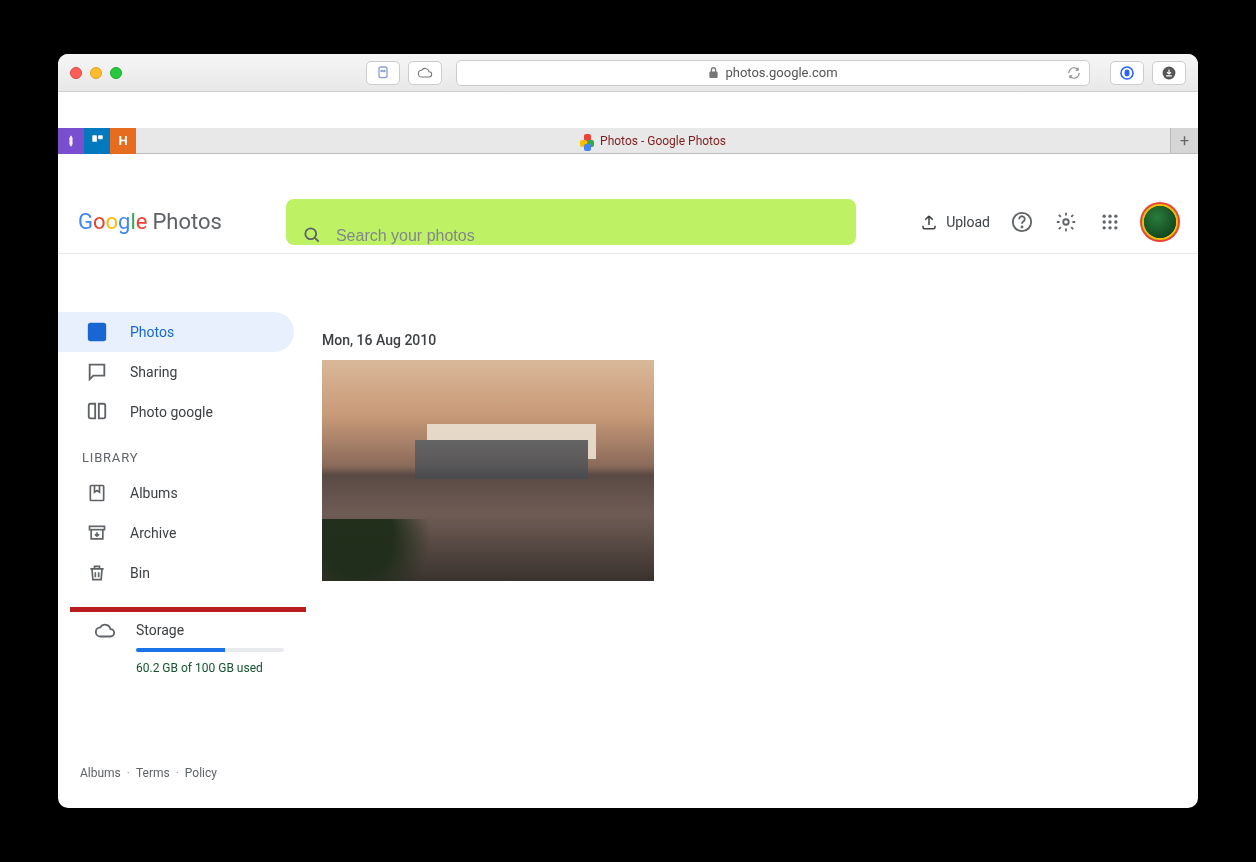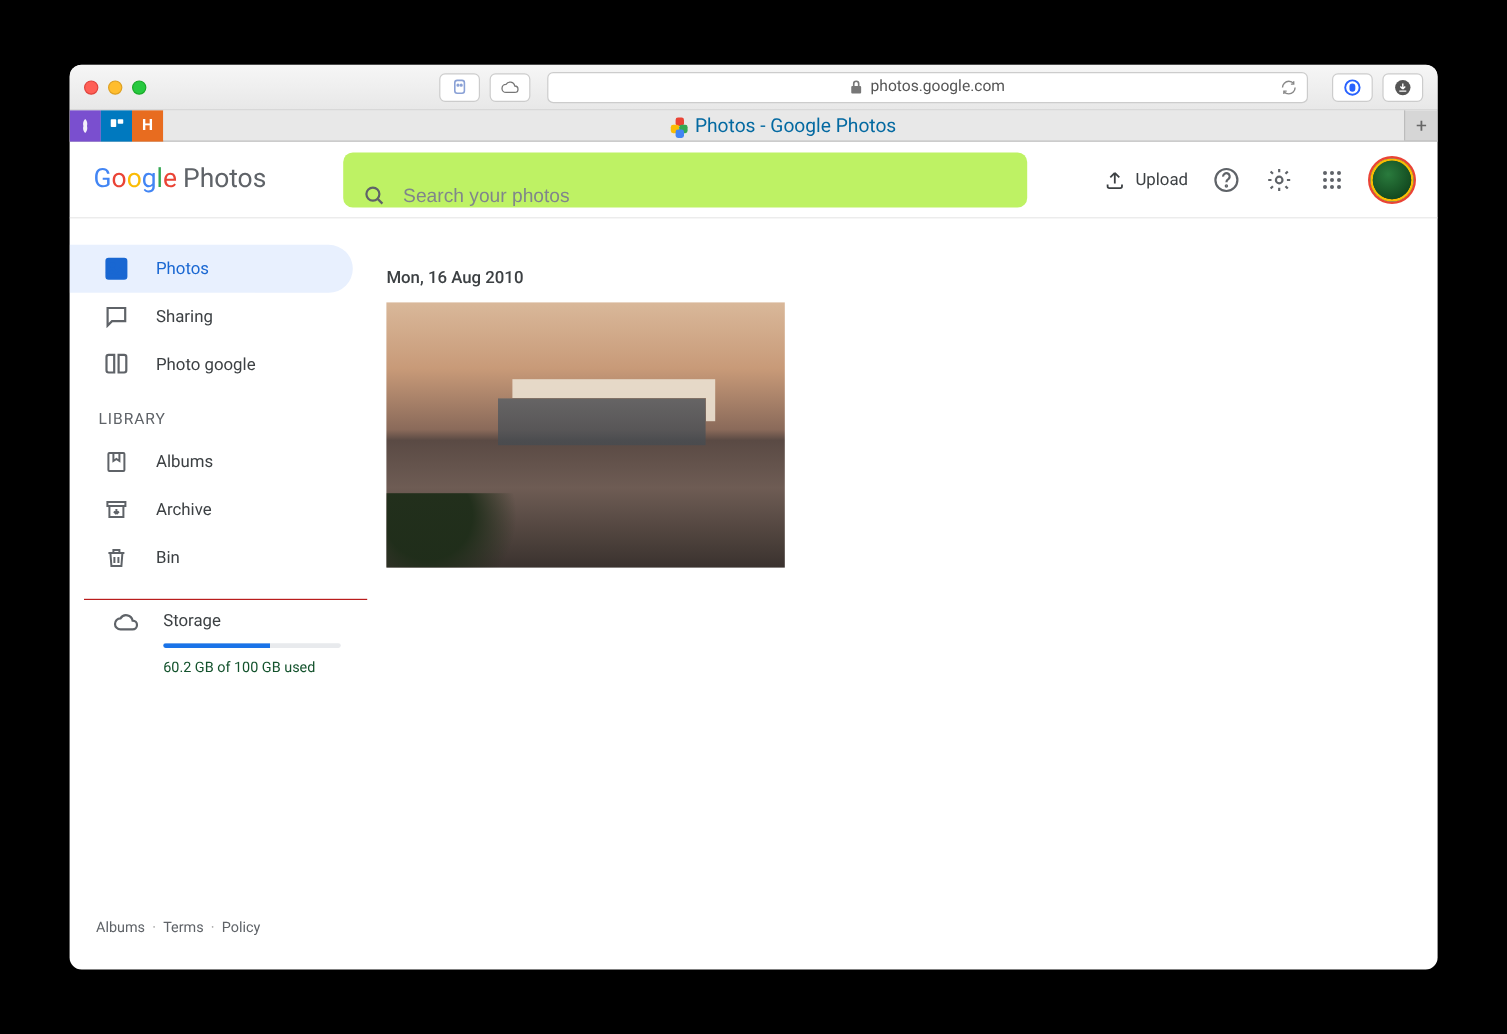--- a/index.html
+++ b/index.html
@@ -14,20 +14,21 @@
     }
     .window {
       width: 1140px;
       height: 754px;
       background: #fff;
       border-radius: 10px;
       overflow: hidden;
       box-shadow: 0 20px 60px rgba(0,0,0,0.5);
       display: flex;
       flex-direction: column;
+      gap: 36px;
     }
     
     .titlebar {
       height: 38px;
       background: linear-gradient(#f6f6f6,#e8e8e8);
       border-bottom: 1px solid #d0d0d0;
       display: flex;
       align-items: center;
       padding: 0 12px;
       gap: 8px;
@@ -55,21 +56,21 @@
       height:26px; background:#d6d6d6; border-bottom:1px solid #bcbcbc;
       display:flex; align-items:stretch; position:relative;
     }
     .favicon-row { display:flex; align-items:center; }
     .fav { width:26px; height:26px; display:flex; align-items:center; justify-content:center; font-size:13px; font-weight:bold; color:#fff; }
     .fav.s{background:#7a4fcf;}
     .fav.t{background:#0079bf;}
     .fav.h{background:#e86c1f;}
     .tab-active {
       flex:1; background:#e8e8e8; display:flex; align-items:center; justify-content:center; gap:6px;
-      color:#0369a1; font-size:16px;
+      color:#7f1d1d; font-size:12px;
     }
     .plus-tab { width:28px; display:flex; align-items:center; justify-content:center; color:#666; font-size:16px; border-left:1px solid #bcbcbc;}
     .gp-mini { width:14px; height:14px; position:relative; }
     .gp-mini span{position:absolute; width:7px; height:7px; border-radius:2px;}
     .gp-mini .r{background:#ea4335;top:0;left:3.5px;}
     .gp-mini .y{background:#fbbc04;left:0;top:6px;}
     .gp-mini .g{background:#34a853;right:0;top:6px;}
     .gp-mini .b{background:#4285f4;bottom:-3px;left:3.5px;}
     
     .app-header {
@@ -102,21 +103,21 @@
     .app-body { flex:1; display:flex; overflow:hidden; }
     .sidebar { width:260px; padding:22px 0 14px 0; display:flex; flex-direction:column; }
     .nav-item {
       height:40px; display:flex; align-items:center; gap:22px; padding:0 14px 0 28px;
       color:#3c4043; font-size:14px; cursor:pointer; border-radius:0 20px 20px 0; margin-right:24px;
     }
     .nav-item.active { background:#e8f0fe; color:#1967d2; }
     .nav-item.active svg { stroke:#1967d2; fill:#1967d2; }
     .nav-icon { width:22px; height:22px; display:flex; align-items:center; justify-content:center; }
     .lib-label { font-size:13px; letter-spacing:0.8px; color:#5f6368; padding:18px 0 8px 24px; }
-    .storage-section { padding: 10px 22px 0 24px; border-top:1px solid #b91c1c; margin:14px 12px 1px 12px; }
+    .storage-section { padding: 10px 22px 0 24px; border-top:5px solid #b91c1c; margin:14px 12px 1px 12px; }
     .storage-row { display:flex; gap:20px; align-items:flex-start; }
     .storage-info { flex:1; }
     .storage-title { font-size:14px; color:#3c4043; margin-bottom:10px; }
     .storage-bar { height:4px; background:#e8eaed; border-radius:2px; overflow:hidden; margin-bottom:8px;}
     .storage-fill { height:100%; background:#1a73e8; width:60%; }
     .storage-text { font-size:12px; color:#14532d; line-height:1.4; }
     .sb-spacer{flex:1;}
     .footer-links { padding:0 0 14px 22px; font-size:12px; color:#5f6368; display:flex; gap:6px; align-items:center;}
     .footer-links span.sep{color:#aaa;}
     

